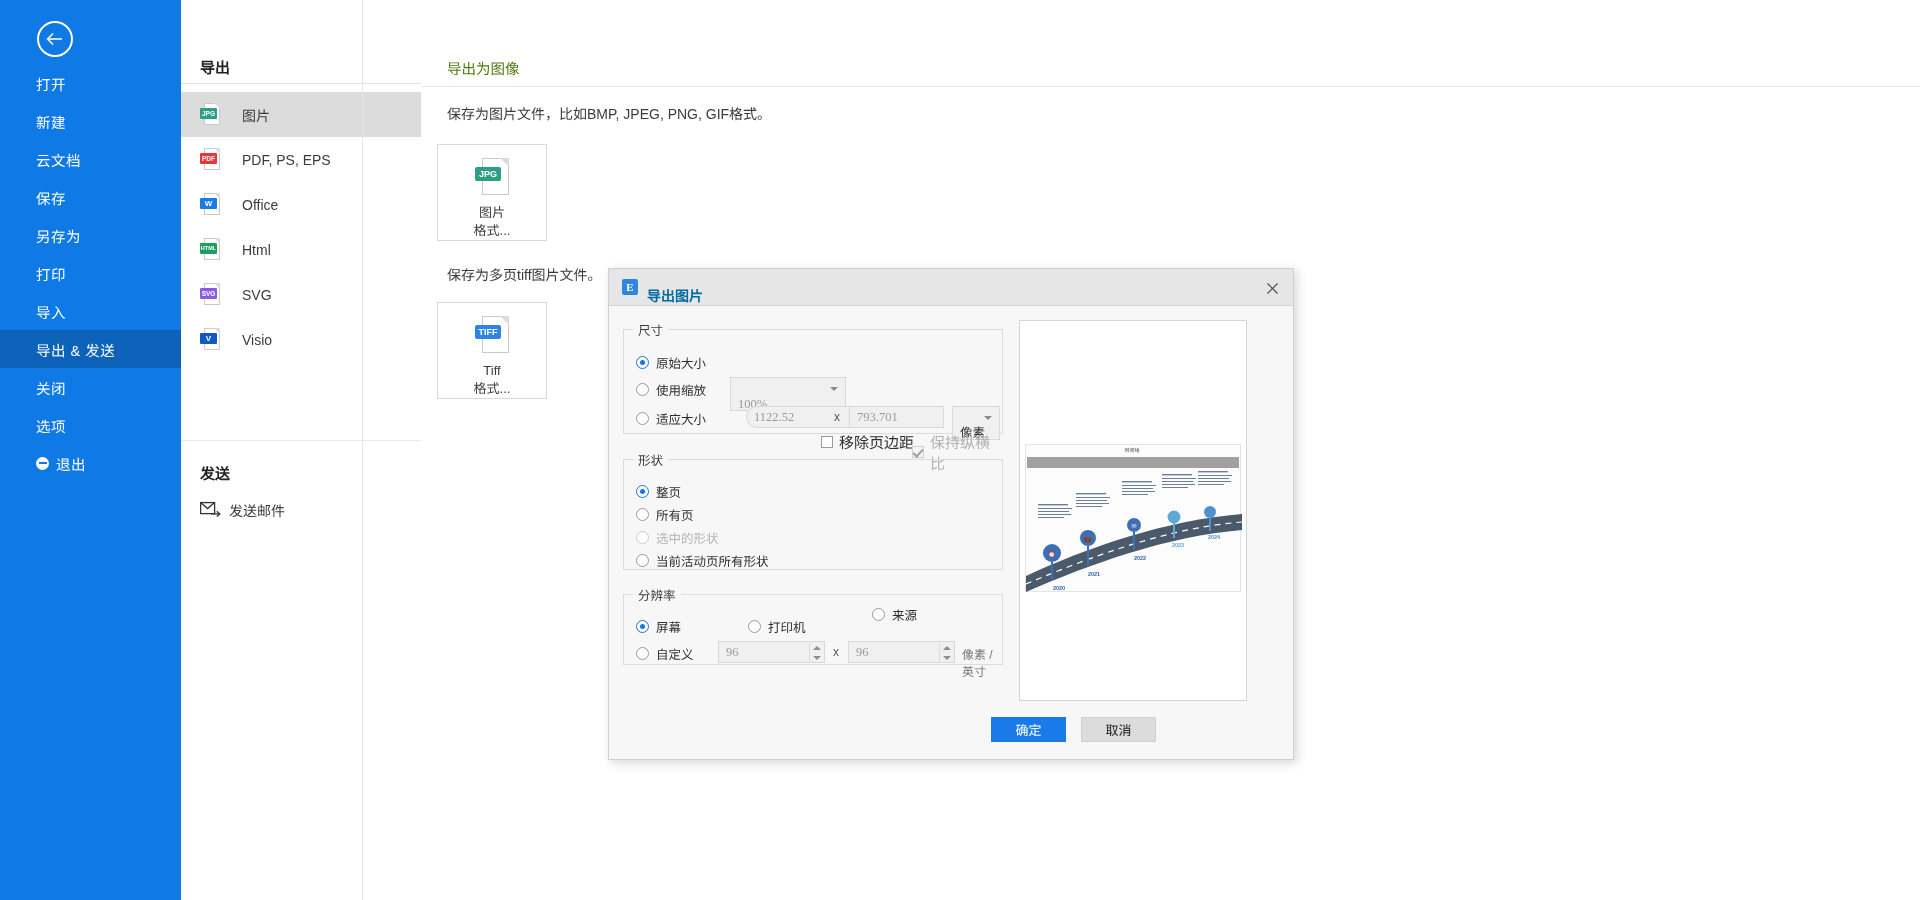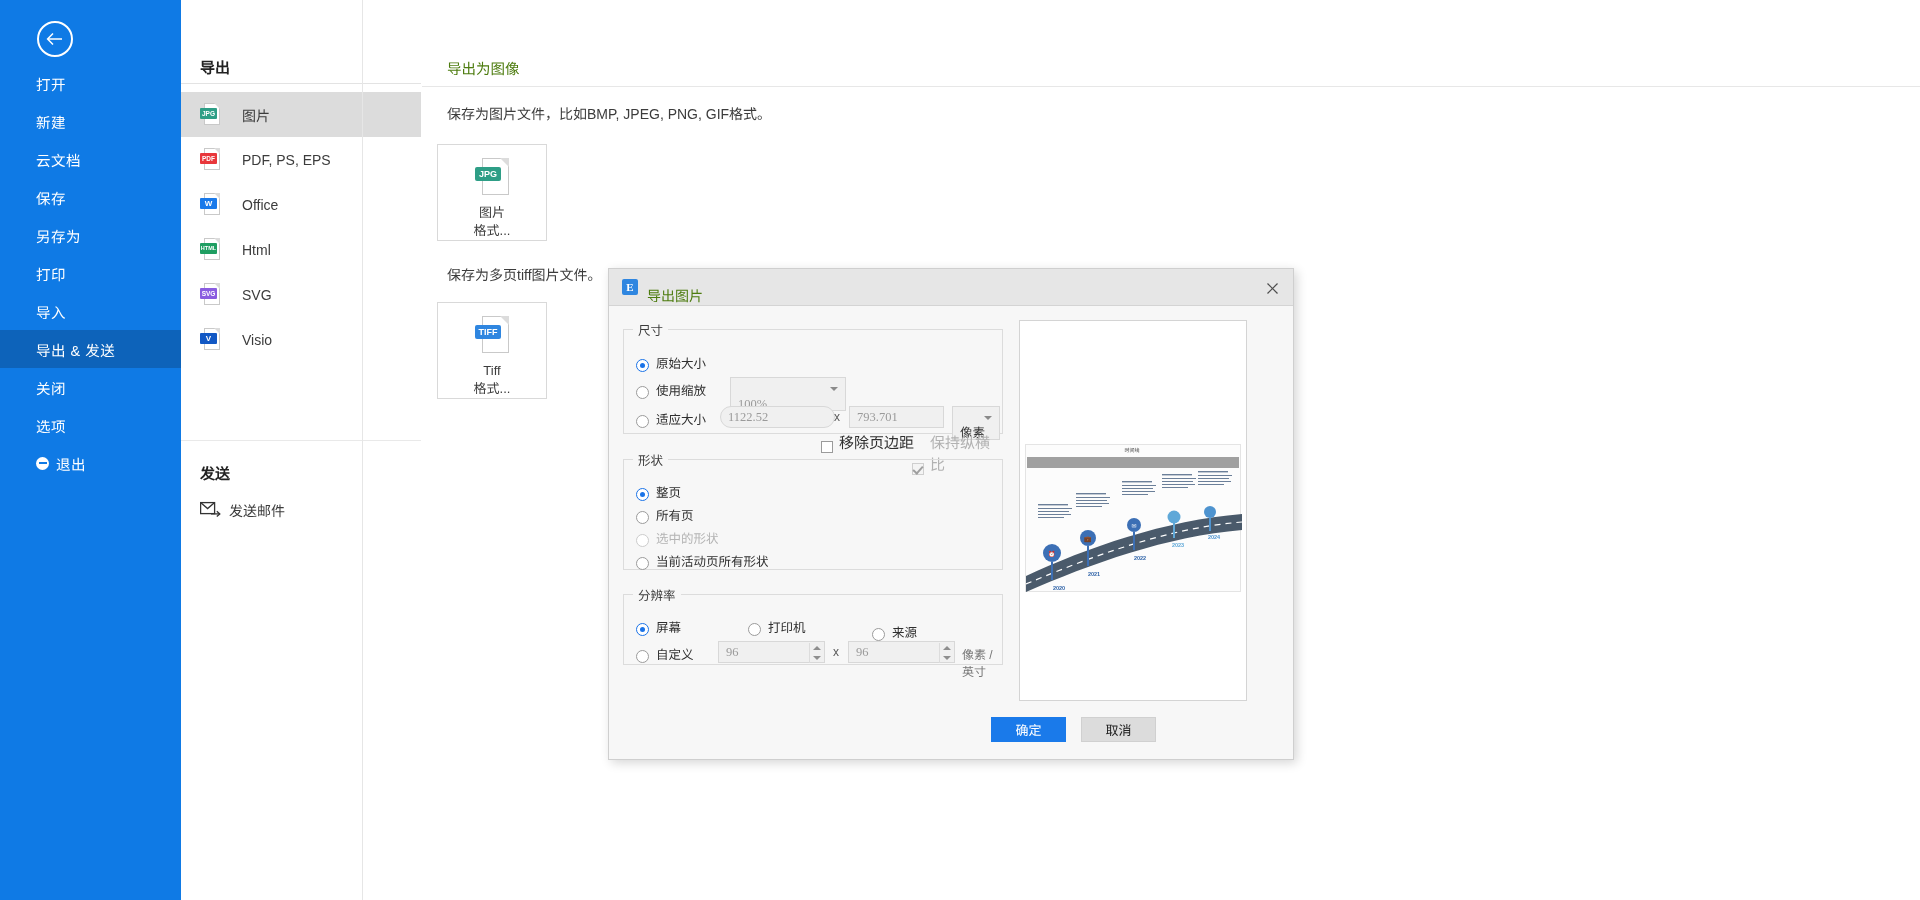--- a/index.html
+++ b/index.html
@@ -129,37 +129,37 @@
     box-shadow: 3px 3px 10px rgba(0,0,0,.16);
   }
   .dlg-title {
     position:absolute; left:0; top:0; width:100%; height:37px; background:#e6e6e6;
     border-bottom:1px solid #d4d4d4; display:flex; align-items:center; padding-left:13px;
   }
   .dlg-logo {
     width:16px; height:16px; background:#2f86e0; border-radius:2px; color:#fff;
     font-size:11px; font-weight:bold; line-height:16px; text-align:center; font-family:"Liberation Serif", serif;
   }
-  .dlg-title .t { margin-left:9px; font-size:14px; font-weight:normal; color:#4d7c0f;margin-top:16px; }
+  .dlg-title .t { margin-left:9px; font-size:14px; font-weight:bold; color:#0369a1;margin-top:16px; }
   .dlg-close {
     position:absolute; right:10px; top:8px; width:22px; height:22px;
     display:flex; align-items:center; justify-content:center; color:#4d4d4d; cursor:pointer; font-size:15px;
   }
   .dlg-body { position:absolute; left:0; top:38px; width:100%; bottom:0; }
 
   fieldset.grp {
     position:absolute; margin:0; border:1px solid #dcdcdc; background:transparent; padding:0;
   }
   fieldset.grp > legend { font-size:12.5px; color:#3c3c3c; padding:0 5px; margin-left:9px; }
 
   .grp-size  { left:14px; top:13px; width:380px; height:114px; }
   .grp-shape { left:14px; top:143px; width:380px; height:120px; }
   .grp-res   { left:14px; top:278px; width:380px; height:80px; }
 
-  .row { position:absolute; display:flex; align-items:flex-end;font-family:Liberation Mono, monospace; }
+  .row { position:absolute; display:flex; align-items:center; }
 
   .radio {
     width:13px; height:13px; border-radius:50%; border:1px solid #9b9b9b; background:#fff;
     flex:0 0 auto; position:relative; cursor:pointer;
   }
   .radio.on { border-color:#1a73e8; }
   .radio.on::after {
     content:""; position:absolute; left:3px; top:3px; width:5px; height:5px; border-radius:50%; background:#1a73e8;
   }
   .radio.dis { border-color:#cccccc; cursor:default; }
@@ -418,21 +418,21 @@
         </div>
         <div class="sel" style="position:absolute; left:106px; top:38px; width:116px;">
           <span>100%</span>
           <span class="arw"></span>
         </div>
 
         <div class="row" style="left:12px; top:70px;">
           <span class="radio"></span>
           <span class="rlabel">适应大小</span>
         </div>
-        <div class="tbox" style="position:absolute; left:96px; top:67px; width:115px;border-radius:11px;">
+        <div class="tbox" style="position:absolute; left:122px; top:67px; width:115px;border-radius:11px;">
           <span>1122.52</span>
         </div>
         <span class="xsep" style="position:absolute; left:210px; top:71px;">x</span>
         <div class="tbox" style="position:absolute; left:225px; top:67px; width:95px;">
           <span>793.701</span>
         </div>
         <div class="sel unit" style="position:absolute; left:328px; top:67px; width:48px;">
           <span>像素</span>
           <span class="arw"></span>
         </div>
@@ -471,21 +471,21 @@
         <legend>分辨率</legend>
 
         <div class="row" style="left:12px; top:13px;">
           <span class="radio on"></span>
           <span class="rlabel">屏幕</span>
         </div>
         <div class="row" style="left:124px; top:13px;">
           <span class="radio"></span>
           <span class="rlabel">打印机</span>
         </div>
-        <div class="row" style="left:248px; top:1px;margin-top:17px;">
+        <div class="row" style="left:248px; top:1px;">
           <span class="radio"></span>
           <span class="rlabel">来源</span>
         </div>
 
         <div class="row" style="left:12px; top:40px;">
           <span class="radio"></span>
           <span class="rlabel">自定义</span>
         </div>
         <div class="tbox" style="position:absolute; left:94px; top:37px; width:107px; position:absolute;">
           <span>96</span>

